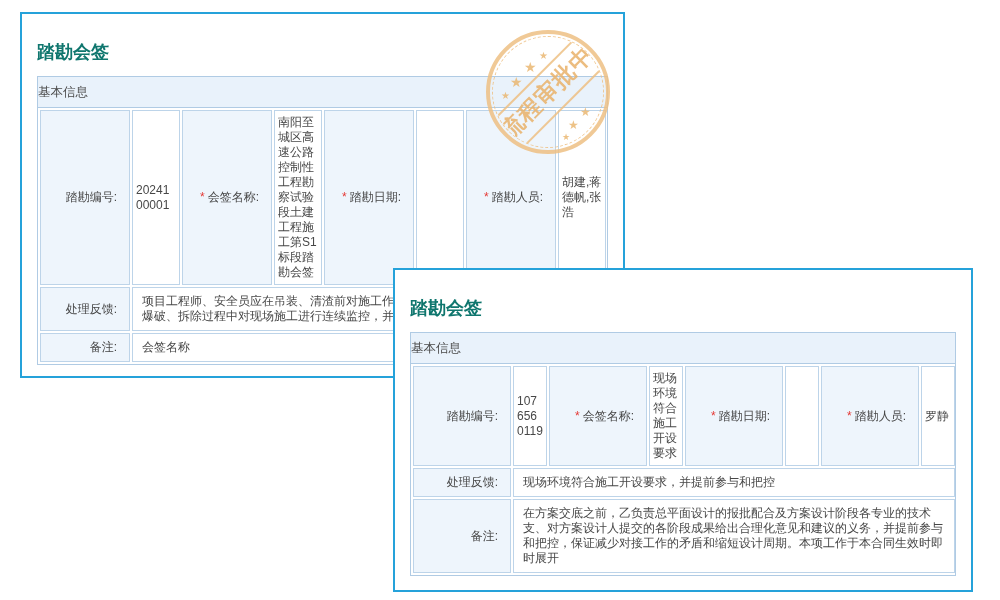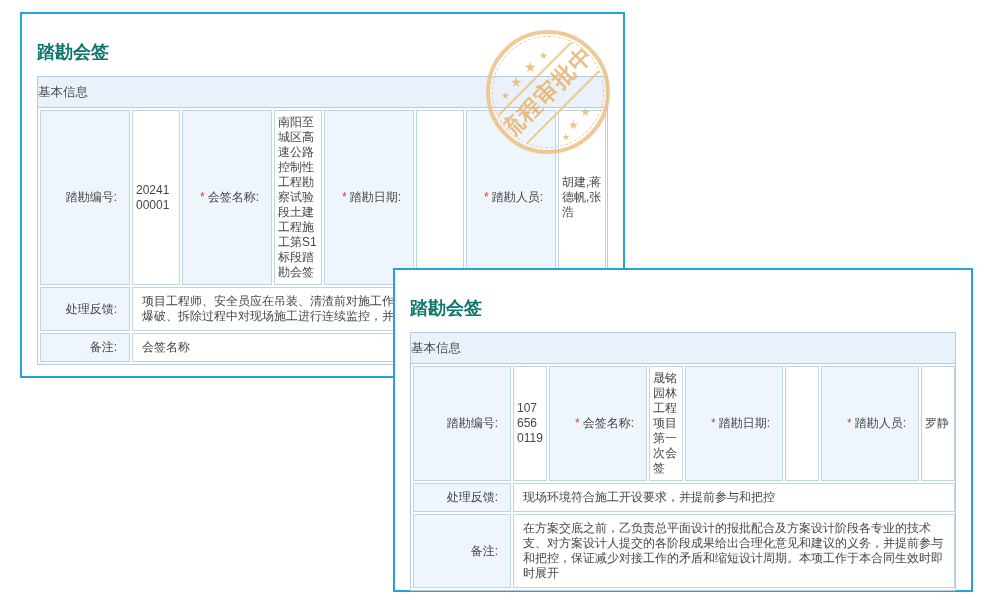--- a/index.html
+++ b/index.html
@@ -137,21 +137,21 @@
         <col class="cl">
           <col class="cv">
           <col class="cl">
           <col class="cv">
       </colgroup>
       <tbody>
           <tr>
         <td class="lbl"><span>踏勘编号:</span></td>
         <td class="val num">1076560119</td>
         <td class="lbl"><span class="req">*</span><span>会签名称:</span></td>
-        <td class="val">晟铭园林工程项目第一次会签</td>
+        <td class="val">现场环境符合施工开设要求</td>
         <td class="lbl"><span class="req">*</span><span>踏勘日期:</span></td>
         <td class="val"></td>
         <td class="lbl"><span class="req">*</span><span>踏勘人员:</span></td>
         <td class="val">罗静</td>
       </tr>
       <tr>
         <td class="lbl"><span>处理反馈:</span></td>
         <td class="val wide" colspan="7">现场环境符合施工开设要求，并提前参与和把控</td>
       </tr>
       <tr>

